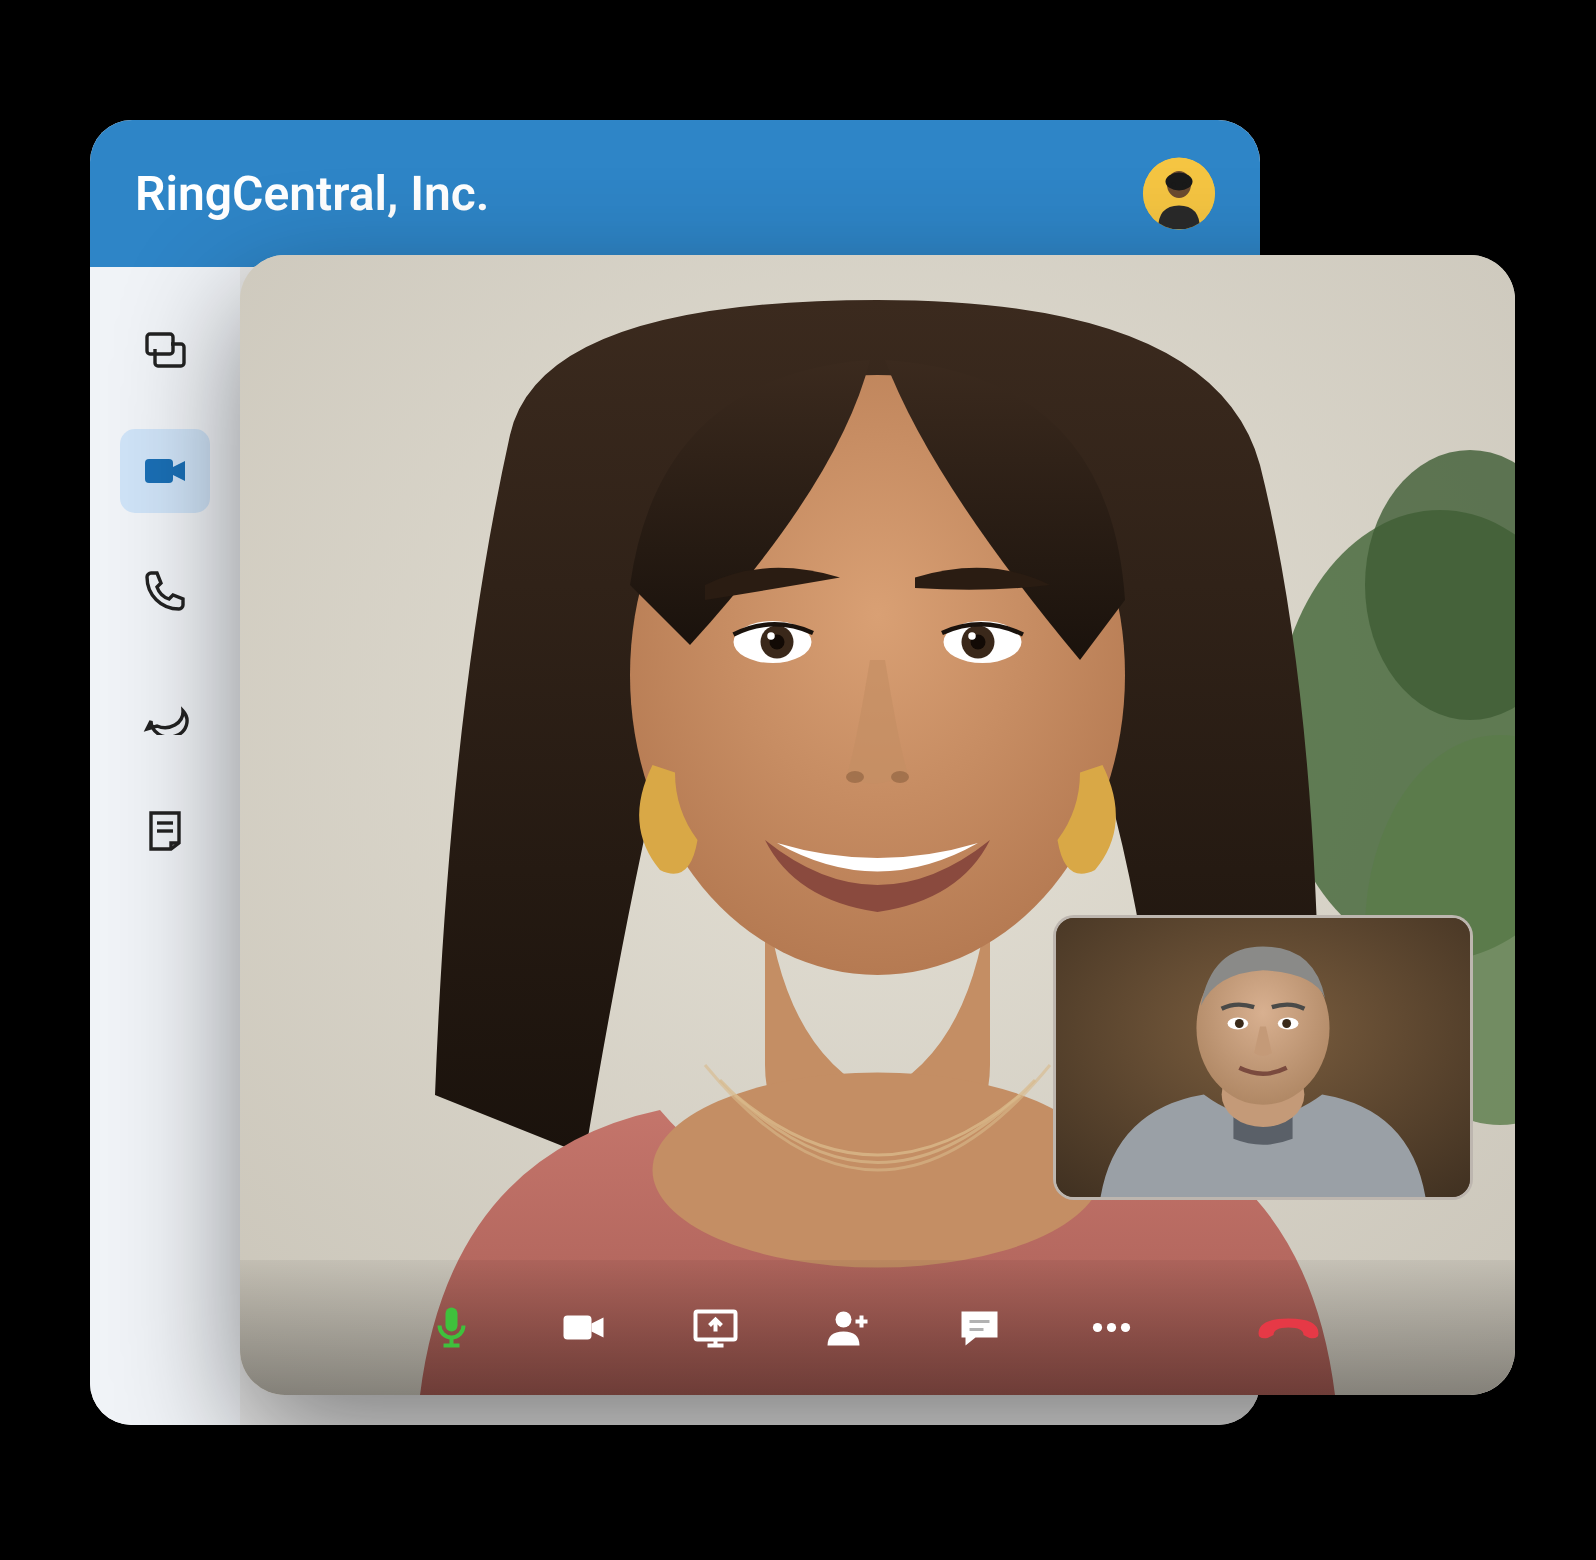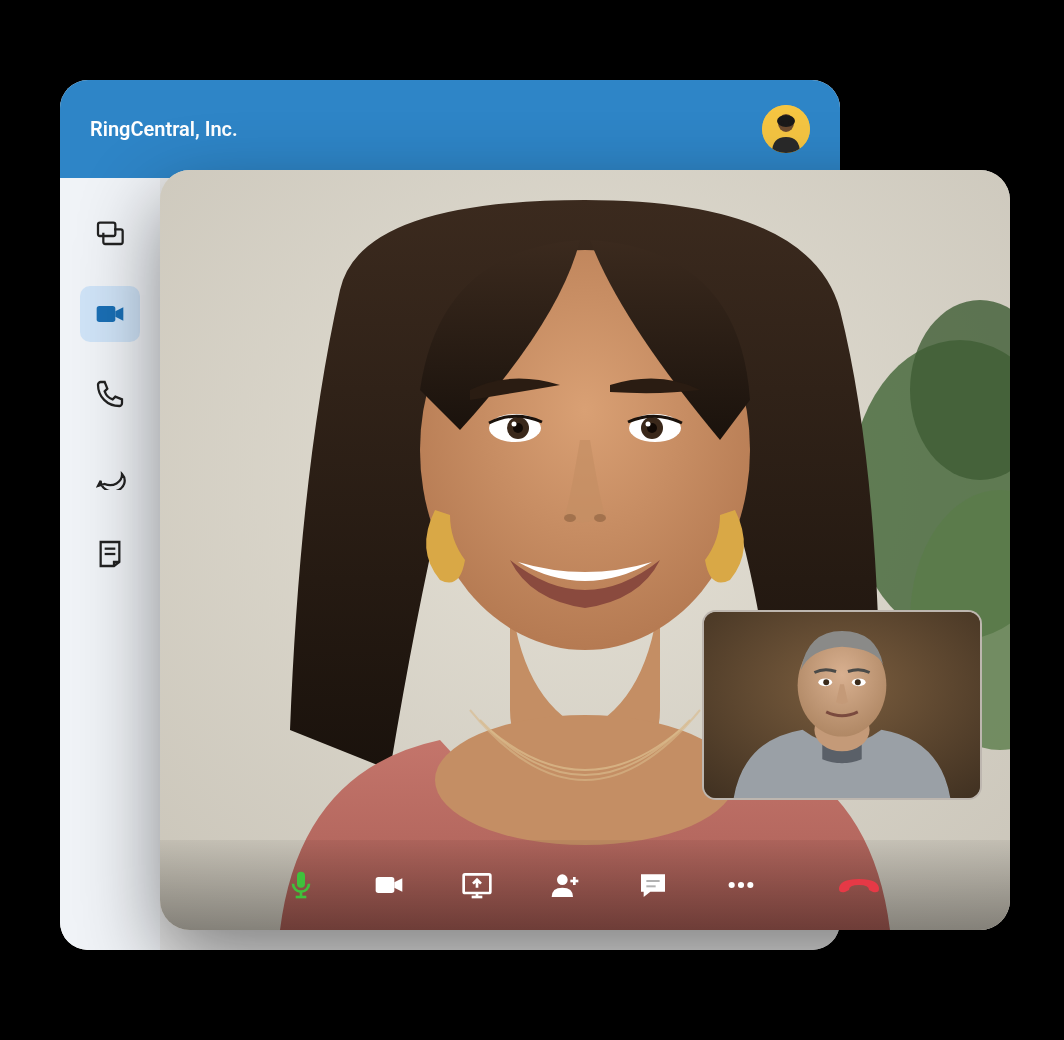--- a/index.html
+++ b/index.html
@@ -25,21 +25,21 @@
     .app-header {
       background: #2e85c7;
       height: 98px;
       display: flex;
       align-items: center;
       justify-content: space-between;
       padding: 0 30px 0 30px;
     }
     .app-title {
       color: #fff;
-      font-size: 20px;
+      font-size: 32px;
       font-weight: 600;
     }
     .avatar {
       width: 48px;
       height: 48px;
       border-radius: 50%;
       background: #f5c542;
       position: relative;
       overflow: hidden;
     }

